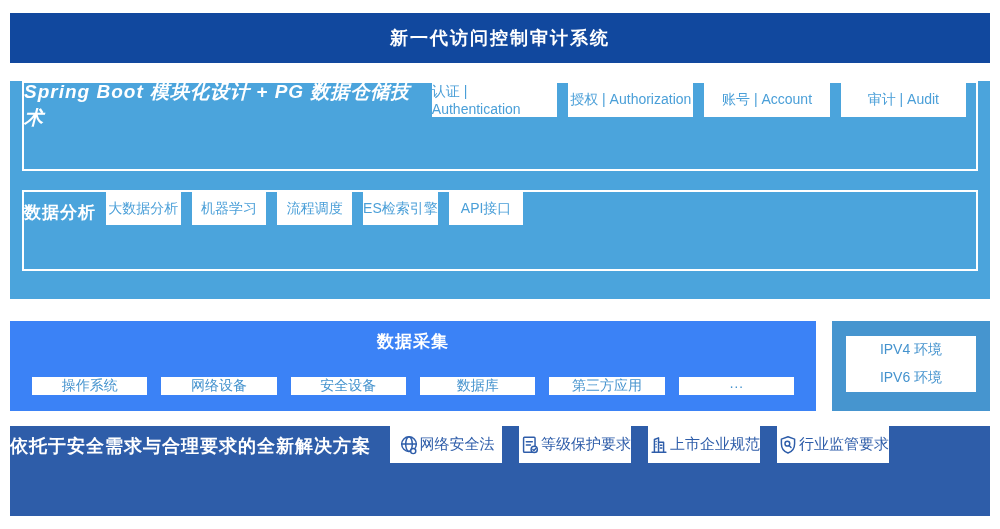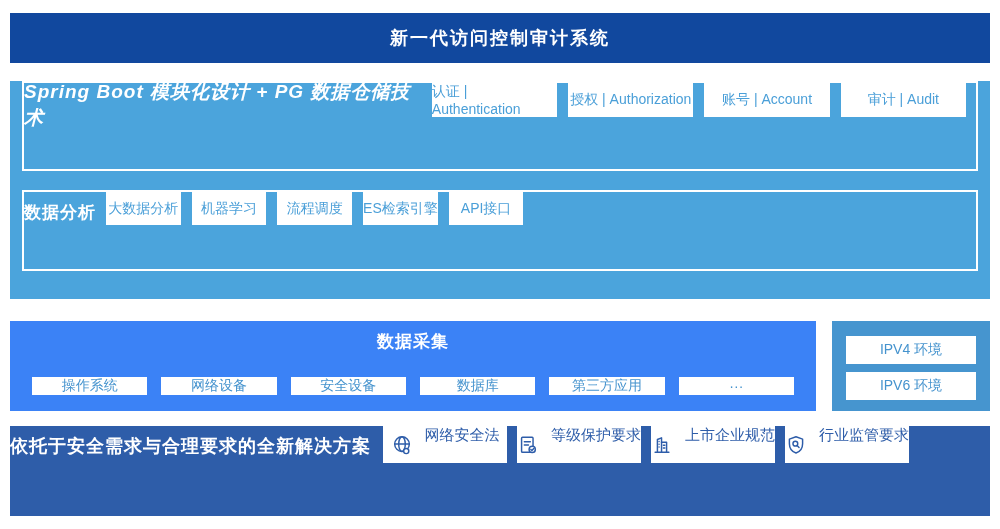--- a/index.html
+++ b/index.html
@@ -90,21 +90,20 @@
     flex-direction: column;
   }
   .collect .layer-title { height: 40px; font-size: 17px; }
 
   .env {
     width: 168px;
     background: #4695CF;
     padding: 15px 14px 11px;
     display: flex;
     flex-direction: column;
-    gap: 8px;
   }
   .env-box {
     height: 28px;
     background: #ffffff;
     display: flex;
     align-items: center;
     justify-content: center;
     font-size: 14px;
     color: #4593CE;
   }
@@ -120,24 +119,25 @@
   .solution-row {
     display: grid;
     grid-template-columns: repeat(4, 1fr);
     gap: 10px;
     padding: 0 12px;
     height: 37px;
   }
   .solution-box {
     background: #ffffff;
     display: flex;
-    justify-content: center;
-    gap: 12px;
+    align-items: center;
+    justify-content: center;
     font-size: 15px;
     color: #2E5DA9;
+    margin-left: 7px;
   }
   .solution-box .icon { display: flex; align-items: center; }
   .solution-box svg { display: block; }
 </style>
 </head>
 <body>
 
 <div class="canvas">
 
   <header class="banner">

